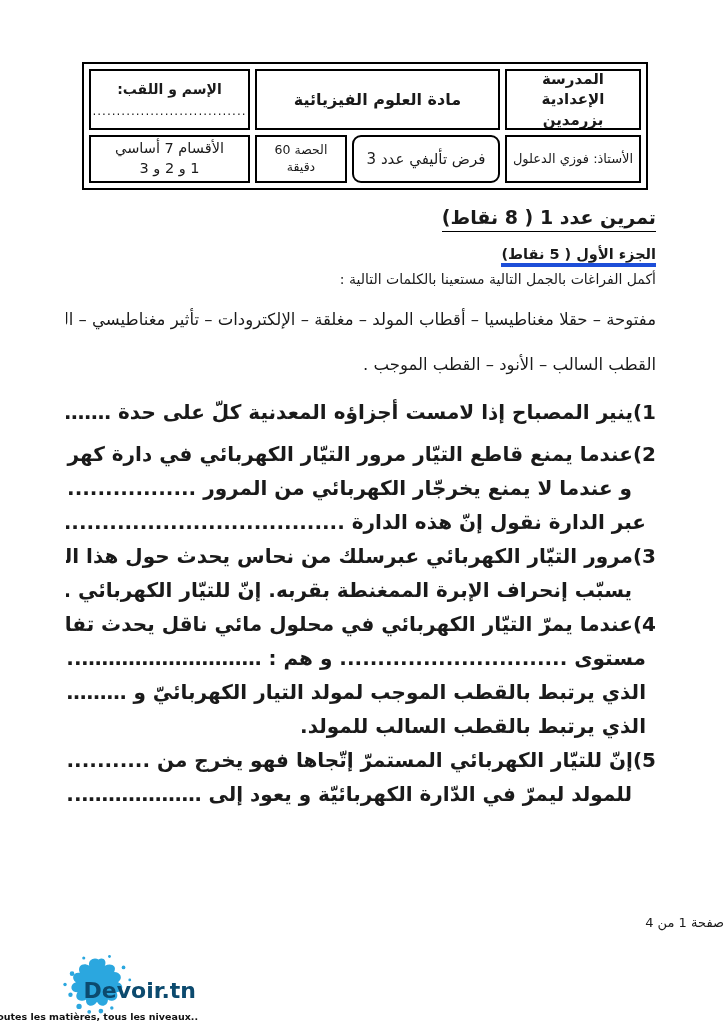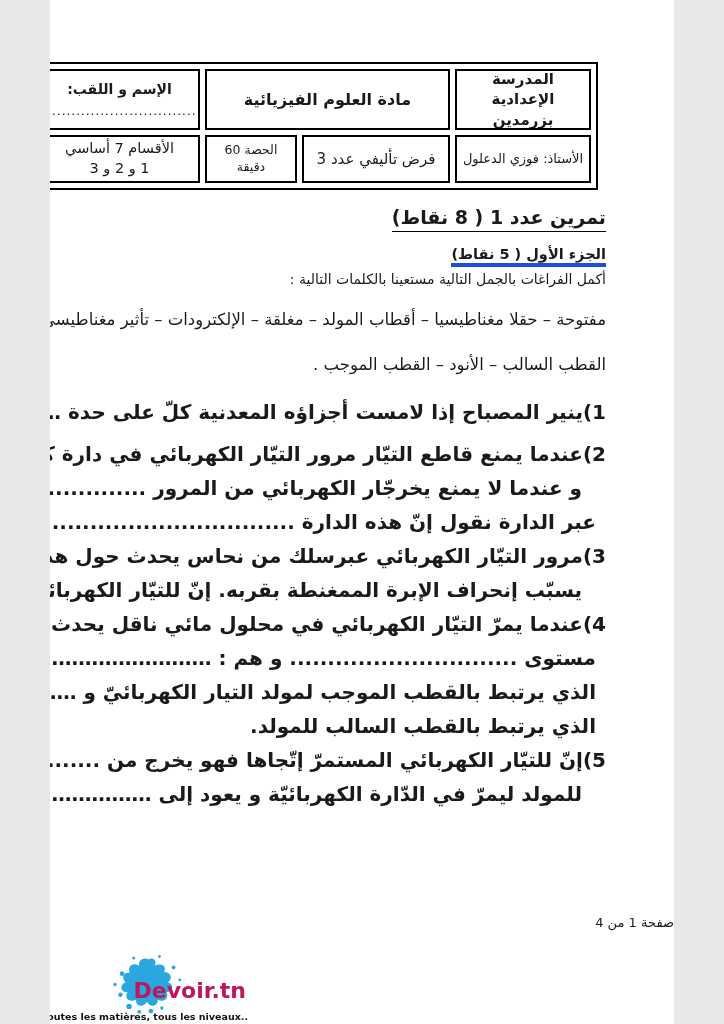--- a/index.html
+++ b/index.html
@@ -1,38 +1,38 @@
 <!DOCTYPE html>
 <html lang="ar" dir="rtl"><head>
 <meta charset="utf-8">
 <style>
   html,body{margin:0;padding:0;background:#e8e8e8;}
   .page{
-    width:624px;height:1024px;background:#ffffff;position:relative;
+    width:724px;height:1024px;background:#ffffff;position:relative;
     font-family:"DejaVu Sans",sans-serif;color:#1a1a1a;direction:rtl;
     overflow:hidden;margin:0 auto;
   }
   
   .header-table{
     position:absolute;top:62px;right:76px;width:566px;height:128px;
     border:2px solid #000;box-sizing:border-box;padding:5px;
     display:grid;grid-template-columns:136px 148px 92px 1fr;
     grid-template-rows:1fr 48px;gap:5px;
   }
   .cell{
     border:2px solid #000;box-sizing:border-box;
     display:flex;flex-direction:column;align-items:center;justify-content:center;
     text-align:center;line-height:1.35;padding:2px 4px;overflow:hidden;
   }
   .cell-school{grid-column:1;grid-row:1;font-weight:bold;font-size:15px;}
   .cell-subject{grid-column:2 / span 2;grid-row:1;font-weight:bold;font-size:16px;}
   .cell-name{grid-column:4;grid-row:1;font-weight:bold;font-size:14px;}
   .cell-name .dots-line{font-weight:normal;font-size:12px;letter-spacing:1px;margin-top:4px;}
   .cell-teacher{grid-column:1;grid-row:2;font-size:13px;}
-  .cell-exam{grid-column:2;grid-row:2;font-size:15px;}
+  .cell-exam{grid-column:2;grid-row:2;font-size:15px;border-radius:9px;}
   .cell-duration{grid-column:3;grid-row:2;font-size:12.5px;}
   .cell-classes{grid-column:4;grid-row:2;font-size:14.5px;justify-content:space-between;}
   
   .content{position:absolute;top:206px;right:68px;width:590px;}
   .ex-title{font-size:19px;font-weight:bold;}
   .ex-title .u{border-bottom:1.5px solid #000;padding-bottom:3px;}
   .part-title{margin-top:18px;font-size:14.5px;font-weight:bold;}
   .part-title .u{border-bottom:4px solid #1d4ed8;padding-bottom:1px;}
   .instruction{margin-top:9px;font-size:14px;}
   .word-bank{margin-top:10px;font-size:16.5px;line-height:45px;}
@@ -41,21 +41,21 @@
   .line{white-space:nowrap;overflow:hidden;}
   .ind-1{padding-right:10px;}
   .ind-2{padding-right:24px;}
   .gap-top{margin-top:8px;}
   
   .footer{position:absolute;top:915px;left:0;width:100%;text-align:right;font-size:13px;}
   
   .logo{position:absolute;left:0;bottom:0;width:200px;height:72px;direction:ltr;}
   .logo .splash{position:absolute;left:58px;top:-2px;width:78px;height:66px;}
   .logo .brand{
-    position:absolute;right:4px;top:26px;font-size:22px;font-weight:bold;color:#be185d;
+    position:absolute;right:4px;top:26px;font-size:22px;font-weight:bold;color:#0c4a6e;
     font-family:"DejaVu Sans",sans-serif;letter-spacing:0px;margin-left:40px;
   }
   .logo .tagline{
     position:absolute;right:2px;bottom:2px;font-size:9.5px;font-weight:bold;color:#111;
     white-space:nowrap;
   }
 </style>
 </head>
 <body>
 

